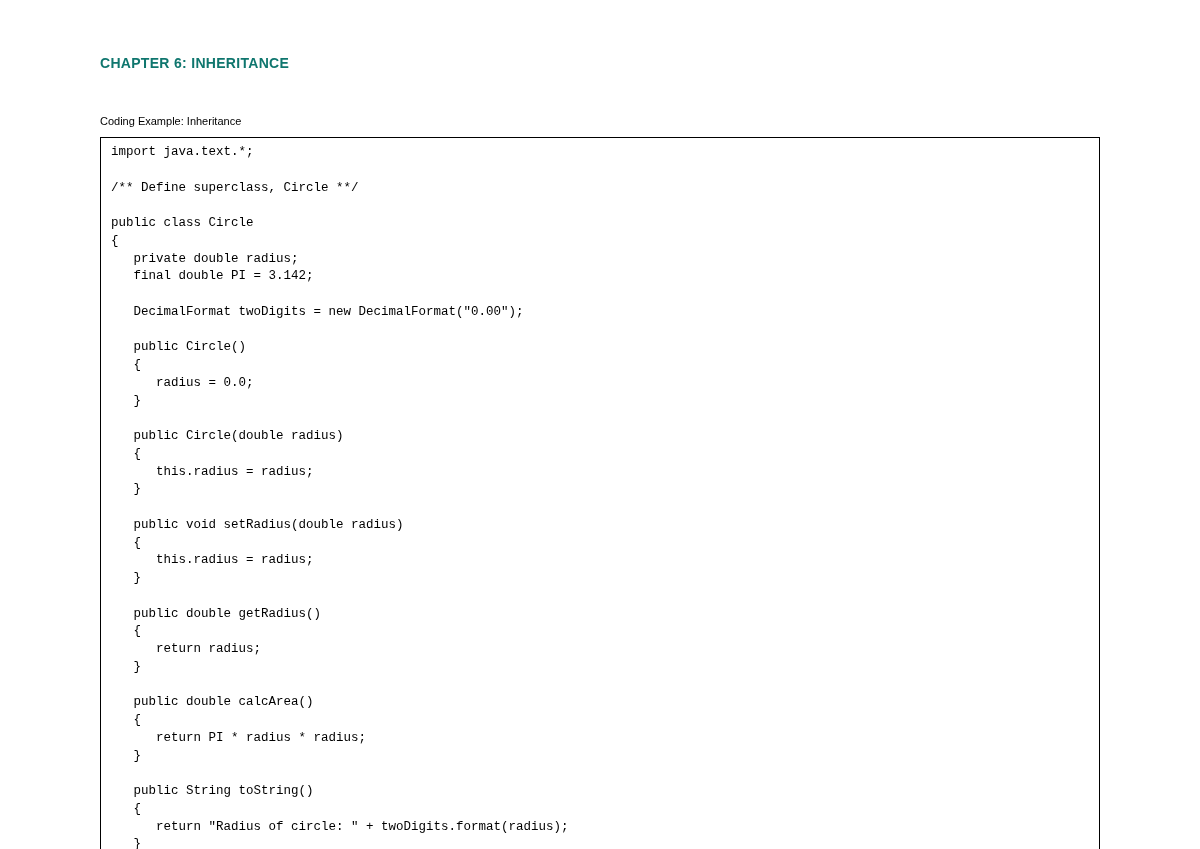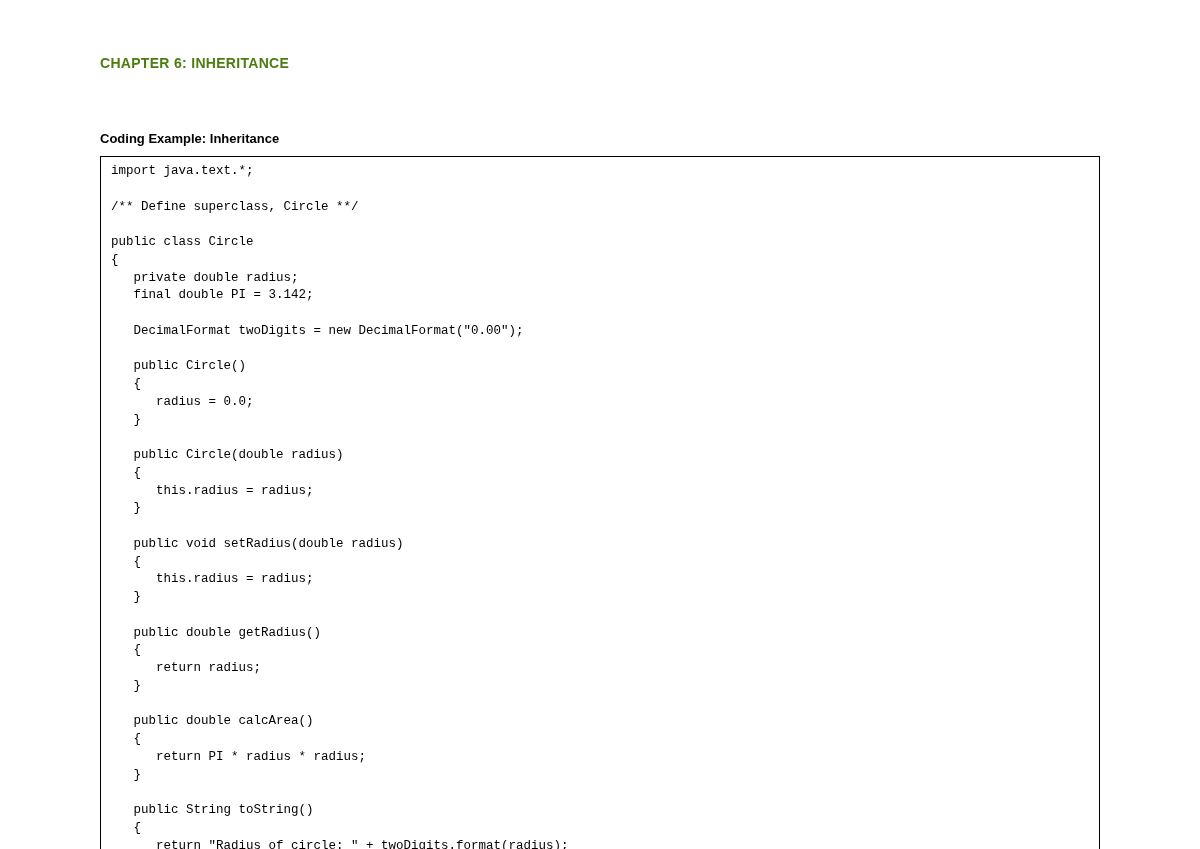--- a/index.html
+++ b/index.html
@@ -12,30 +12,29 @@
       width: 1200px;
       height: 849px;
       font-family: Arial, Helvetica, sans-serif;
       padding: 55px 100px 30px 100px;
       display: flex;
       flex-direction: column;
     }
     .chapter-heading {
       font-size: 14px;
       font-weight: bold;
-      color: #4d7c0f;
+      color: #0f766e;
       letter-spacing: 0.3px;
-      margin-bottom: 12px;
+      margin-bottom: 44px;
     }
     .subheading {
-      font-size: 13px;
-      font-weight: bold;
+      font-size: 11px;
+      font-weight: normal;
       color: #000;
       margin-bottom: 10px;
-      margin-top: 48px;
     }
     .code-box {
       border: 1px solid #000;
       padding: 6px 10px 4px 10px;
       background: #fff;
     }
     .code-box pre {
       font-family: "Courier New", Courier, monospace;
       font-size: 12.5px;
       line-height: 1.42;

